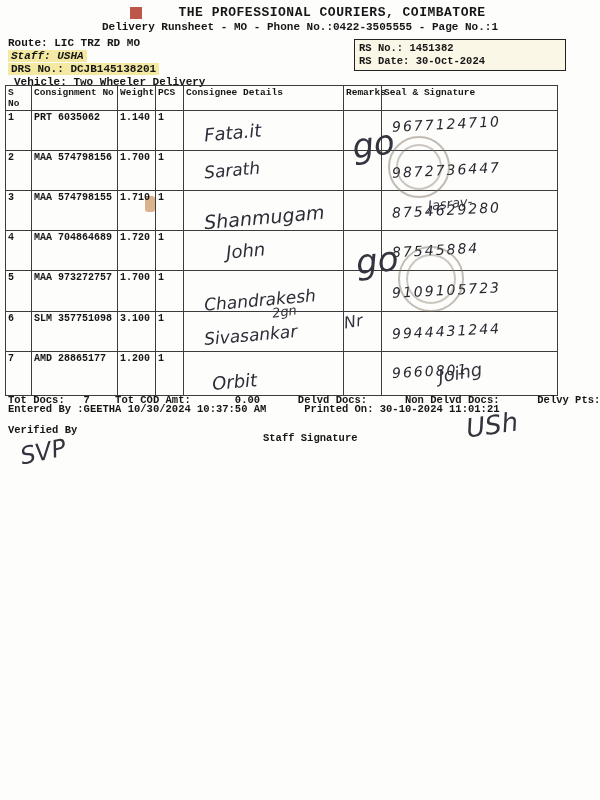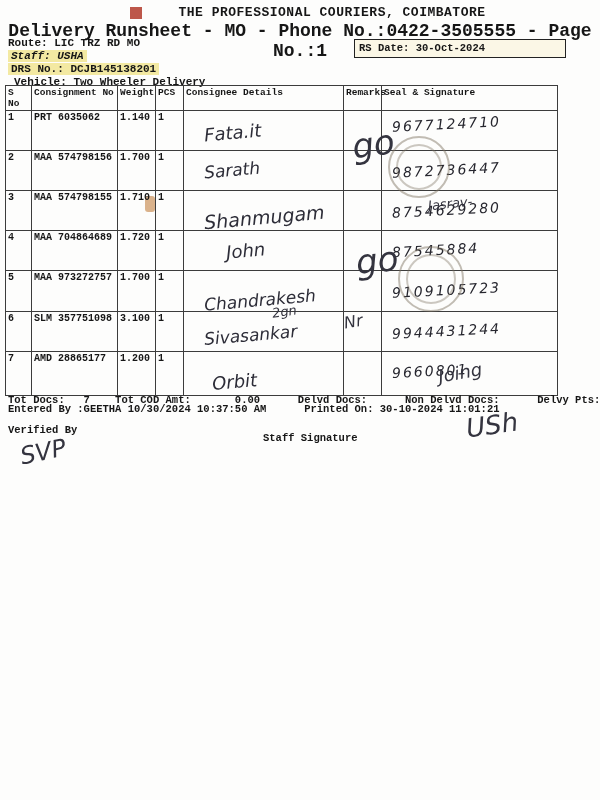--- a/index.html
+++ b/index.html
@@ -1,21 +1,21 @@
 <!DOCTYPE html>
 <html><head>
 <meta charset="utf-8">
 <style>
   html,body{margin:0;padding:0;background:#e9e9e9;}
   .page{position:relative;width:600px;height:800px;background:#fdfdfc;margin:0 auto;
         font-family:"Liberation Mono","DejaVu Sans Mono",monospace;color:#161616;overflow:hidden;}
   .abs{position:absolute;}
   .center{width:100%;text-align:center;}
   .company{top:5px;font-size:13px;font-weight:bold;letter-spacing:.5px;padding-left:32px;}
-  .subtitle{top:21px;font-size:18px;font-weight:bold;}
+  .subtitle{top:21px;font-size:11px;font-weight:bold;}
   .hline{font-size:11px;font-weight:bold;white-space:pre;}
   .hl{background:#f3e9a2;padding:0 3px;}
   .rsbox{left:354px;top:39px;width:202px;border:1px solid #222;background:#fbf7e6;
          font-size:10.5px;font-weight:bold;padding:2px 4px;line-height:13px;}
   
   .tblwrap{left:5px;top:85px;}
   table{border-collapse:collapse;table-layout:fixed;width:552px;}
   th,td{border:1px solid #3c3c3c;padding:1px 2px;vertical-align:top;overflow:visible;}
   th{font-size:9.5px;font-weight:bold;text-align:left;height:14px;margin-left:28px;}
   td{font-size:10px;font-weight:bold;}
@@ -50,20 +50,21 @@
 
   <div class="abs center company">THE PROFESSIONAL COURIERS, COIMBATORE</div>
   <div class="abs center subtitle">Delivery Runsheet - MO - Phone No.:0422-3505555 - Page No.:1</div>
 
   <div class="abs hline" style="left:8px;top:37px;">Route: LIC TRZ RD MO</div>
   <div class="abs hline" style="left:8px;top:50px;font-style:italic;"><span class="hl">Staff: USHA</span></div>
   <div class="abs hline" style="left:8px;top:63px;"><span class="hl">DRS No.: DCJB145138201</span></div>
   <div class="abs hline" style="left:14px;top:76px;">Vehicle: Two Wheeler Delivery</div>
 
   <div class="abs rsbox">
+    <div>RS No.: 1451382</div>
     <div>RS Date: 30-Oct-2024</div>
   </div>
 
   <div class="abs tblwrap">
     <table>
       <colgroup>
         <col style="width:26px">
           <col style="width:86px">
           <col style="width:38px">
           <col style="width:28px">

